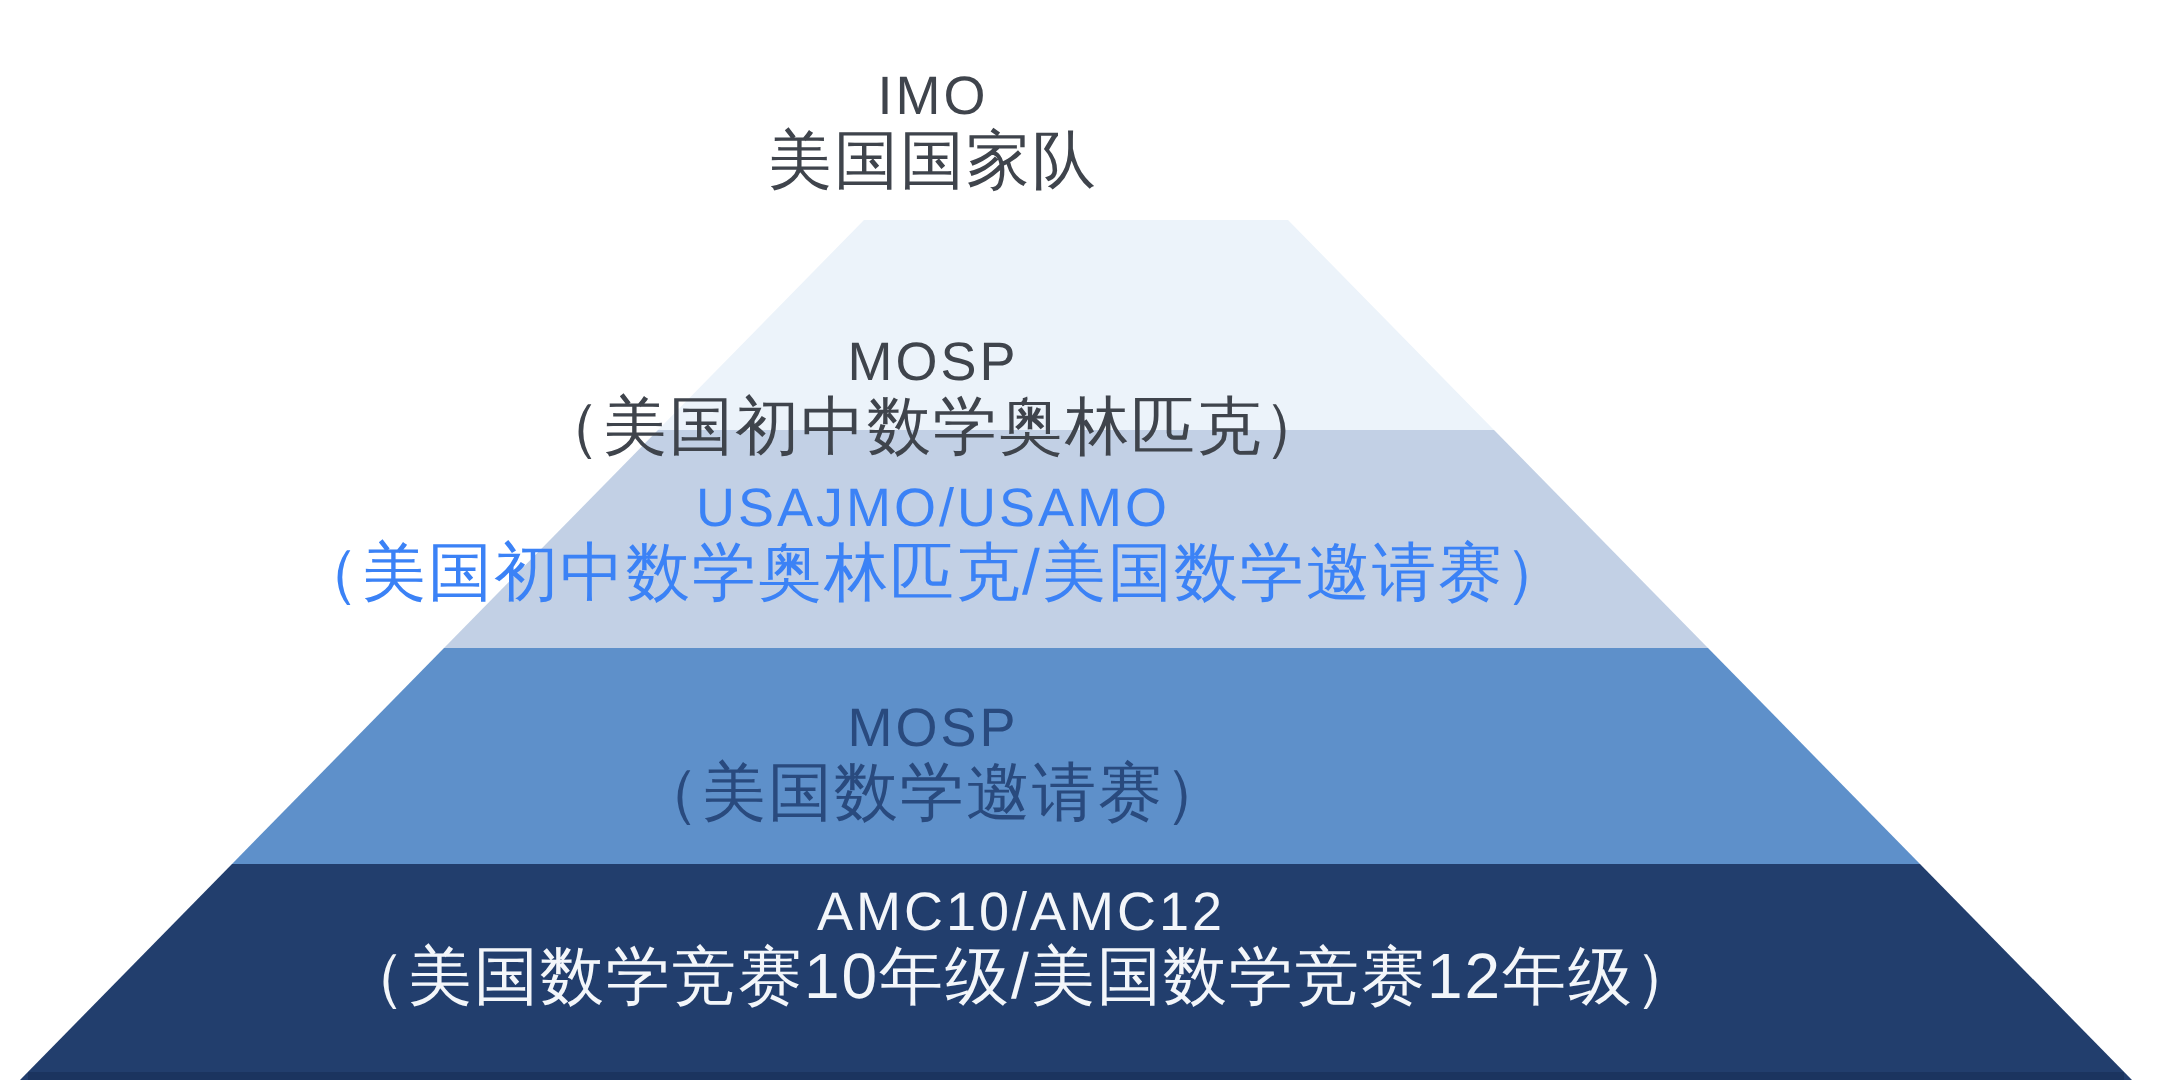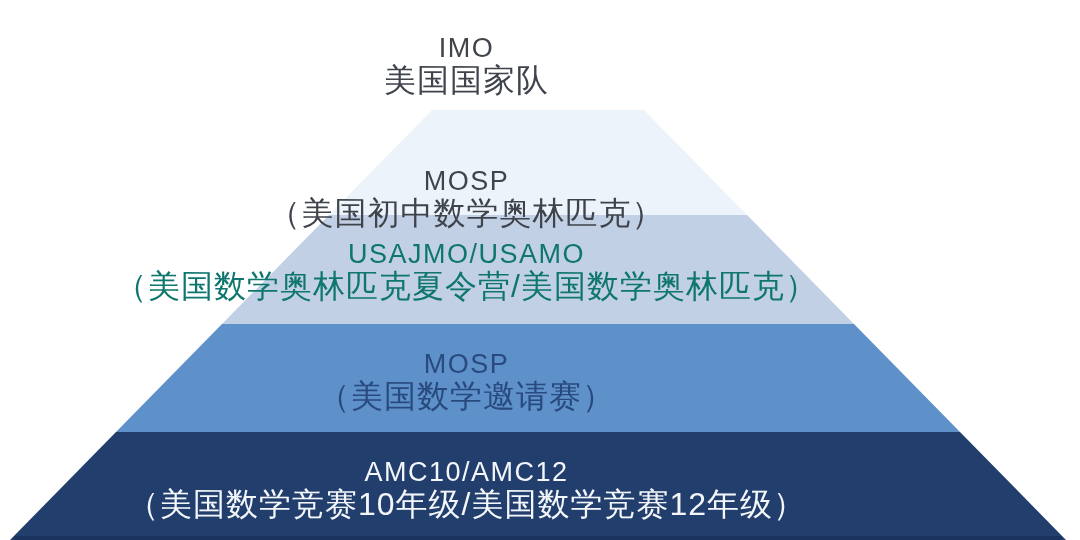--- a/index.html
+++ b/index.html
@@ -41,21 +41,21 @@
   .lvl .zh {
     font-size: 32px;
     line-height: 32px;
     letter-spacing: 1px;
     font-weight: 400;
   }
   .lvl-0 { top: 32px; }
   .lvl-1 { top: 130px; margin-top: 35px; }
   .lvl-2 { top: 238px; }
   .lvl-3 { top: 348px; }
-  .lvl-4 { top: 456px; }
+  .lvl-4 { top: 440px; padding-left: 44px; }
 </style>
 </head>
 <body>
 
 <div class="stage" style="background: rgb(255, 255, 255);">
 
   <svg class="pyr" viewBox="0 0 1080 540" aria-hidden="true">
 
     <polygon points="116,432 960,432 1066,540 10,540" fill="#223e6d"></polygon>
 
@@ -73,23 +73,23 @@
   <div class="lvl lvl-0" style="color: rgb(63, 68, 76);">
     <div class="en">IMO</div>
     <div class="zh">美国国家队</div>
   </div>
 
   <div class="lvl lvl-1" style="color: rgb(63, 68, 76);">
     <div class="en">MOSP</div>
     <div class="zh">（美国初中数学奥林匹克）</div>
   </div>
 
-  <div class="lvl lvl-2" style="color: #0f766e;">
+  <div class="lvl lvl-2" style="color: #3b82f6;">
     <div class="en">USAJMO/USAMO</div>
-    <div class="zh">（美国数学奥林匹克夏令营/美国数学奥林匹克）</div>
+    <div class="zh">（美国初中数学奥林匹克/美国数学邀请赛）</div>
   </div>
 
   <div class="lvl lvl-3" style="color: rgb(41, 74, 126);">
     <div class="en">MOSP</div>
     <div class="zh">（美国数学邀请赛）</div>
   </div>
 
   <div class="lvl lvl-4" style="color: rgb(243, 246, 250);">
     <div class="en">AMC10/AMC12</div>
     <div class="zh">（美国数学竞赛10年级/美国数学竞赛12年级）</div>

